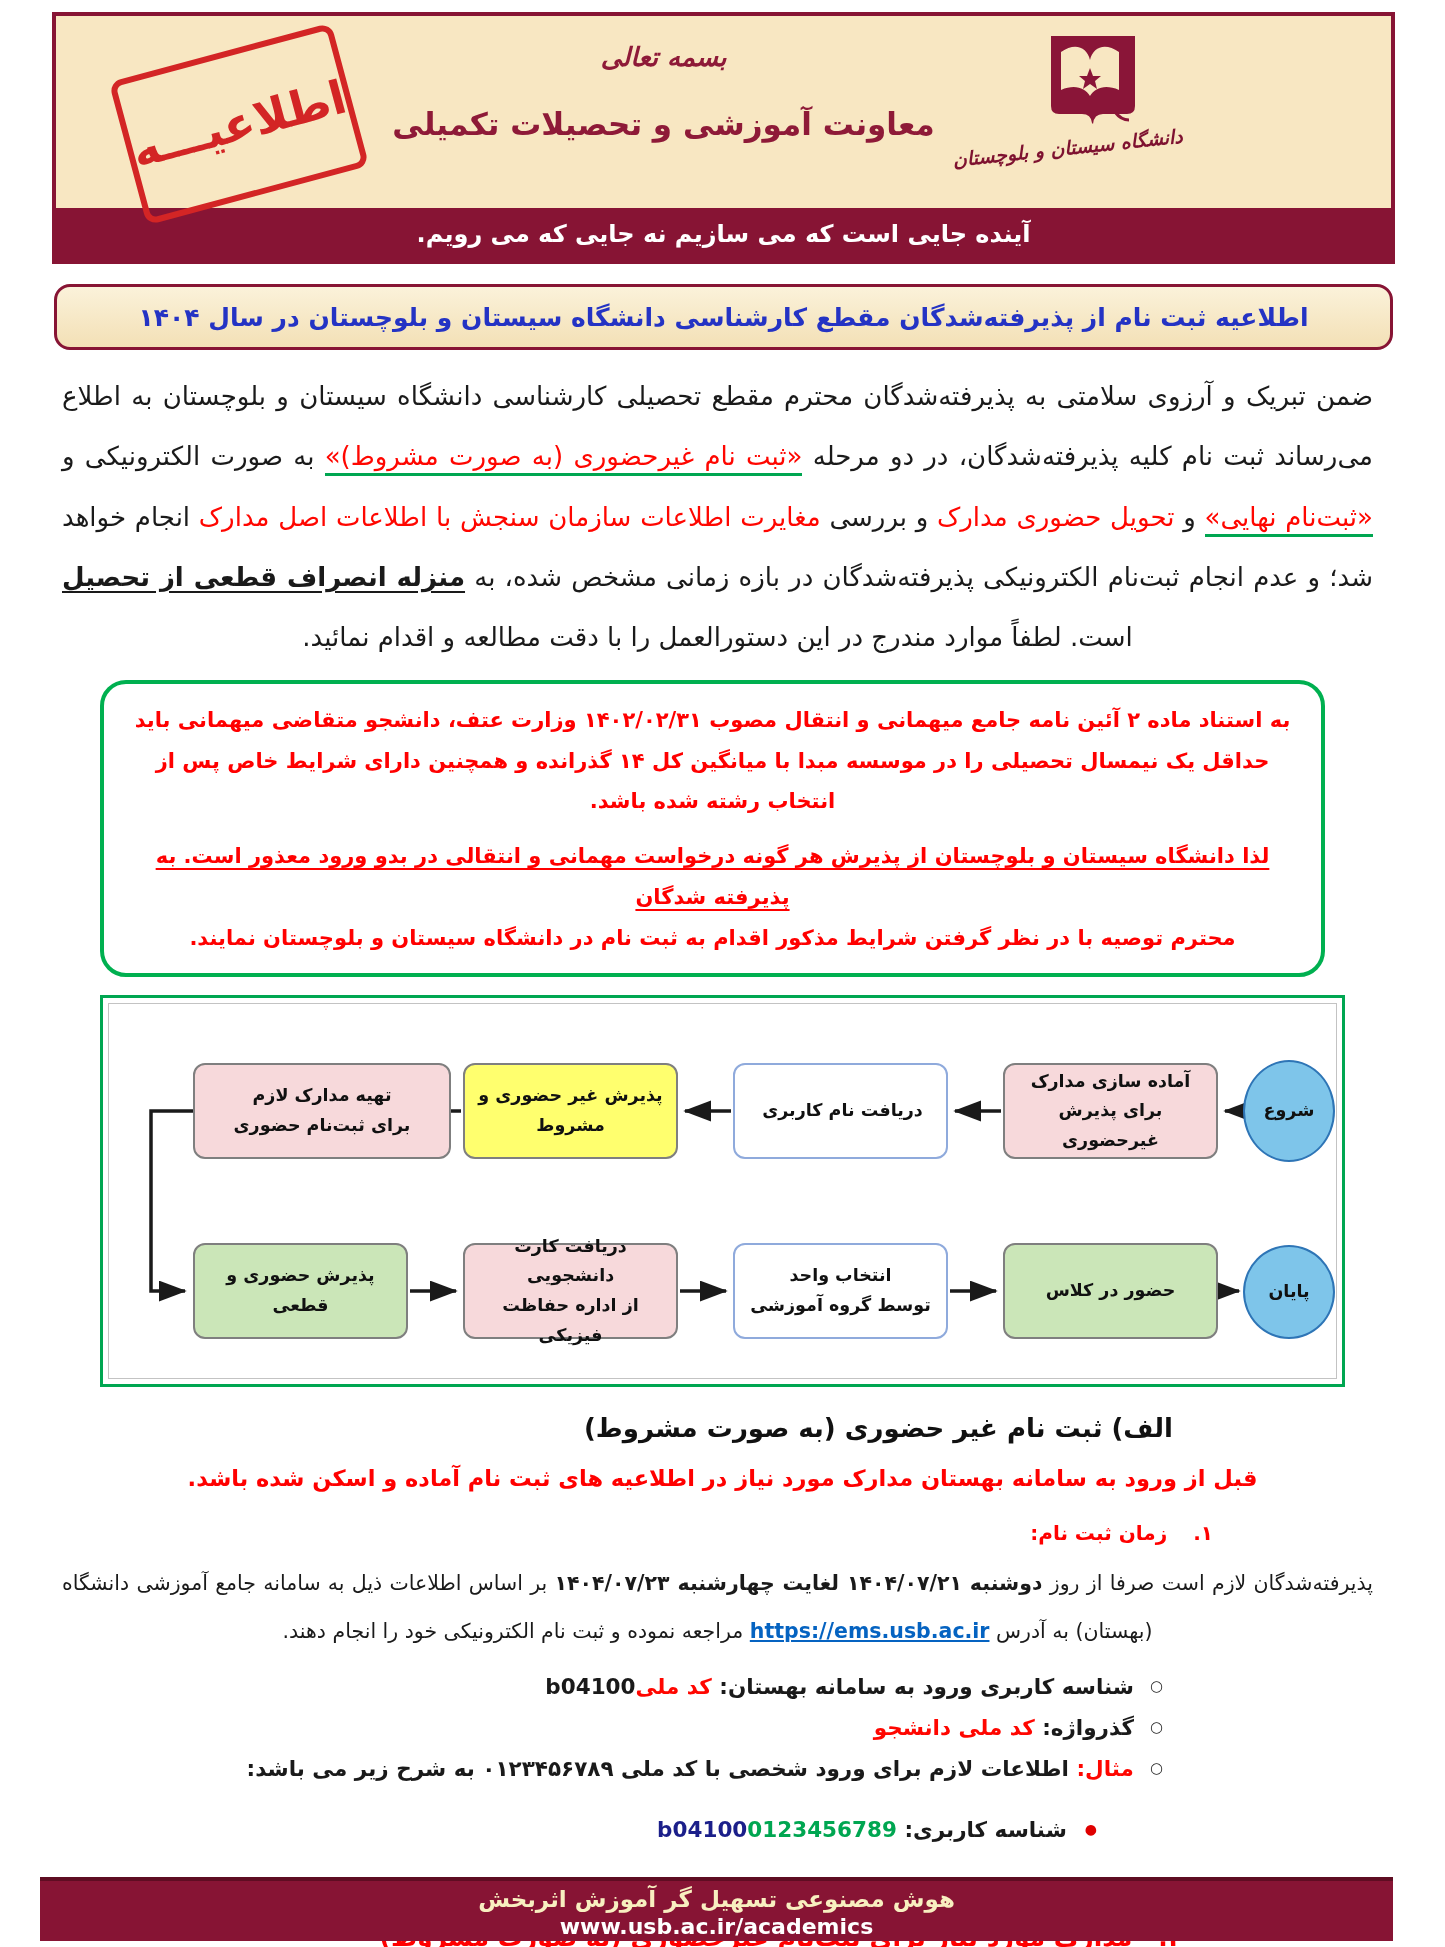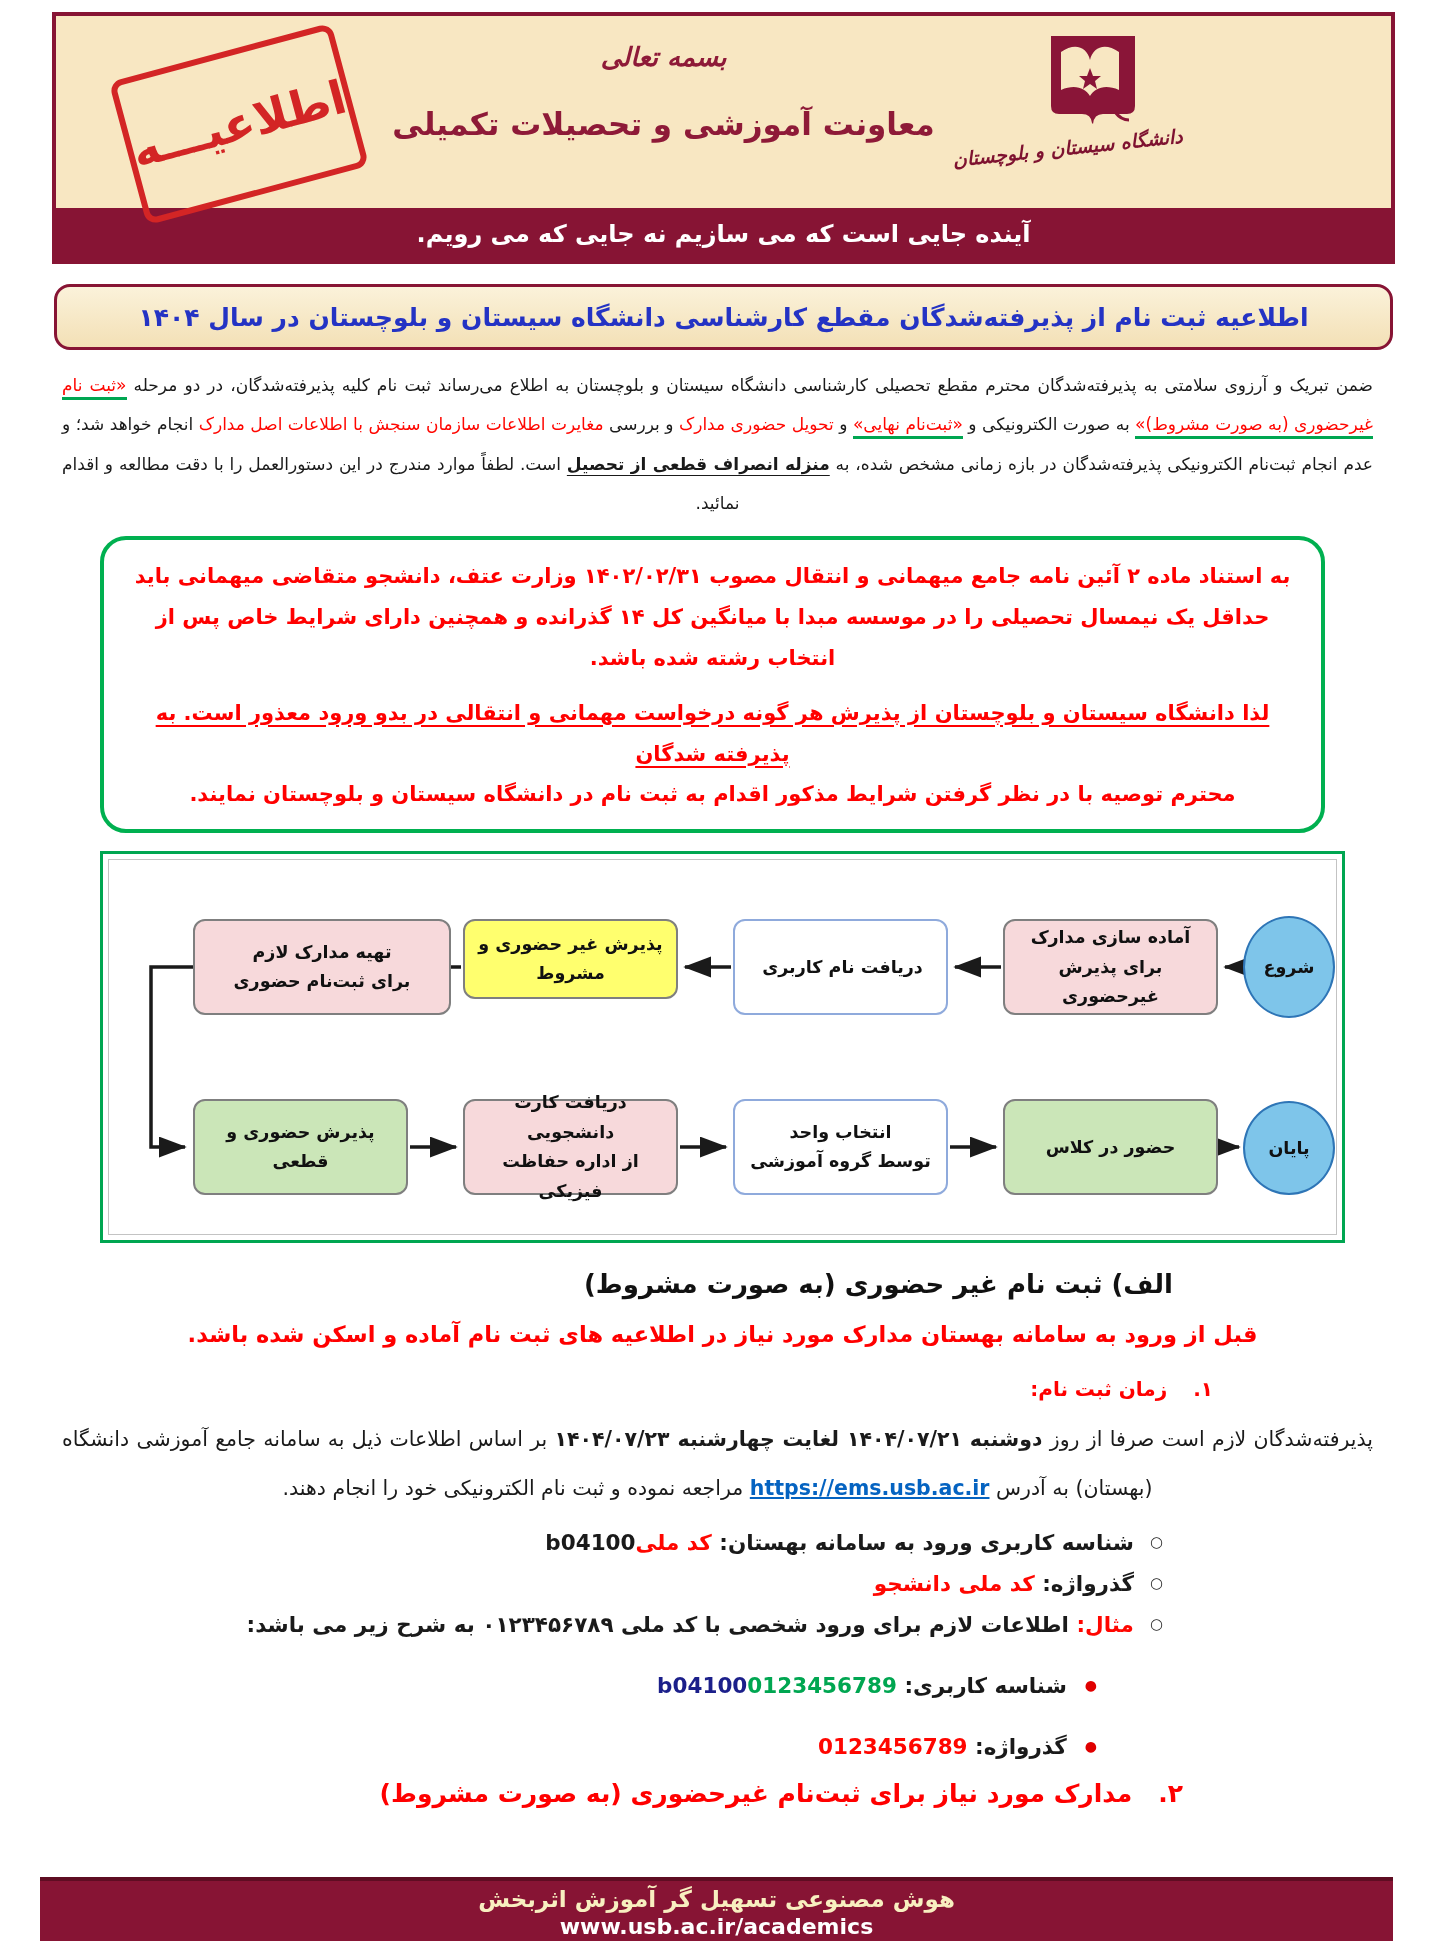--- a/index.html
+++ b/index.html
@@ -70,21 +70,21 @@
     height: 66px;
     display: flex; align-items: center; justify-content: center;
   }
   .title-bar .title-text {
     color: #2433C4; font-size: 25px; font-weight: bold;
   }
 
   
   .intro {
     margin: 16px 72px 0 62px;
-    font-size: 17px;
+    font-size: 26px;
     line-height: 2.32;
     text-align: justify;
     text-align-last: center;
   }
   .red { color: #FF0600; }
   .green-underline { border-bottom: 3px solid #00A651; padding-bottom: 2px; }
   .bold-underline { font-weight: bold; text-decoration: underline; text-underline-offset: 5px; }
 
   
   .notice-box {
@@ -240,21 +240,21 @@
         <line x1="577" y1="293" x2="623" y2="293" marker-end="url(#ah)"></line>
         <line x1="847" y1="293" x2="893" y2="293" marker-end="url(#ah)"></line>
         <line x1="1117" y1="293" x2="1136" y2="293" marker-end="url(#ah)"></line>
       </g>
     </svg>
 
     <div class="fnode f-ellipse" style="left:1140px; top:62px; width:92px; height:102px;">شروع</div>
     <div class="fnode f-pink" style="left:900px; top:65px; width:215px; height:96px;">آماده سازی مدارک
 برای پذیرش غیرحضوری</div>
     <div class="fnode f-white" style="left:630px; top:65px; width:215px; height:96px;padding-left:12px;">دریافت نام کاربری</div>
-    <div class="fnode f-yellow" style="left:360px; top:65px; width:215px; height:80px;">پذیرش غیر حضوری و مشروط</div>
+    <div class="fnode f-yellow" style="left:360px; top:65px; width:215px; height:96px;">پذیرش غیر حضوری و مشروط</div>
     <div class="fnode f-pink" style="left:90px;  top:65px; width:258px; height:96px;">تهیه مدارک لازم
 برای ثبت‌نام حضوری</div>
 
     <div class="fnode f-green" style="left:90px;  top:245px; width:215px; height:96px;">پذیرش حضوری و قطعی</div>
     <div class="fnode f-pink" style="left:360px; top:245px; width:215px; height:96px;">دریافت کارت دانشجویی
 از اداره حفاظت فیزیکی</div>
     <div class="fnode f-white" style="left:630px; top:245px; width:215px; height:96px;">انتخاب واحد
 توسط گروه آموزشی</div>
     <div class="fnode f-green" style="left:900px; top:245px; width:215px; height:96px;">حضور در کلاس</div>
     <div class="fnode f-ellipse" style="left:1140px; top:247px; width:92px; height:94px;">پایان</div>

